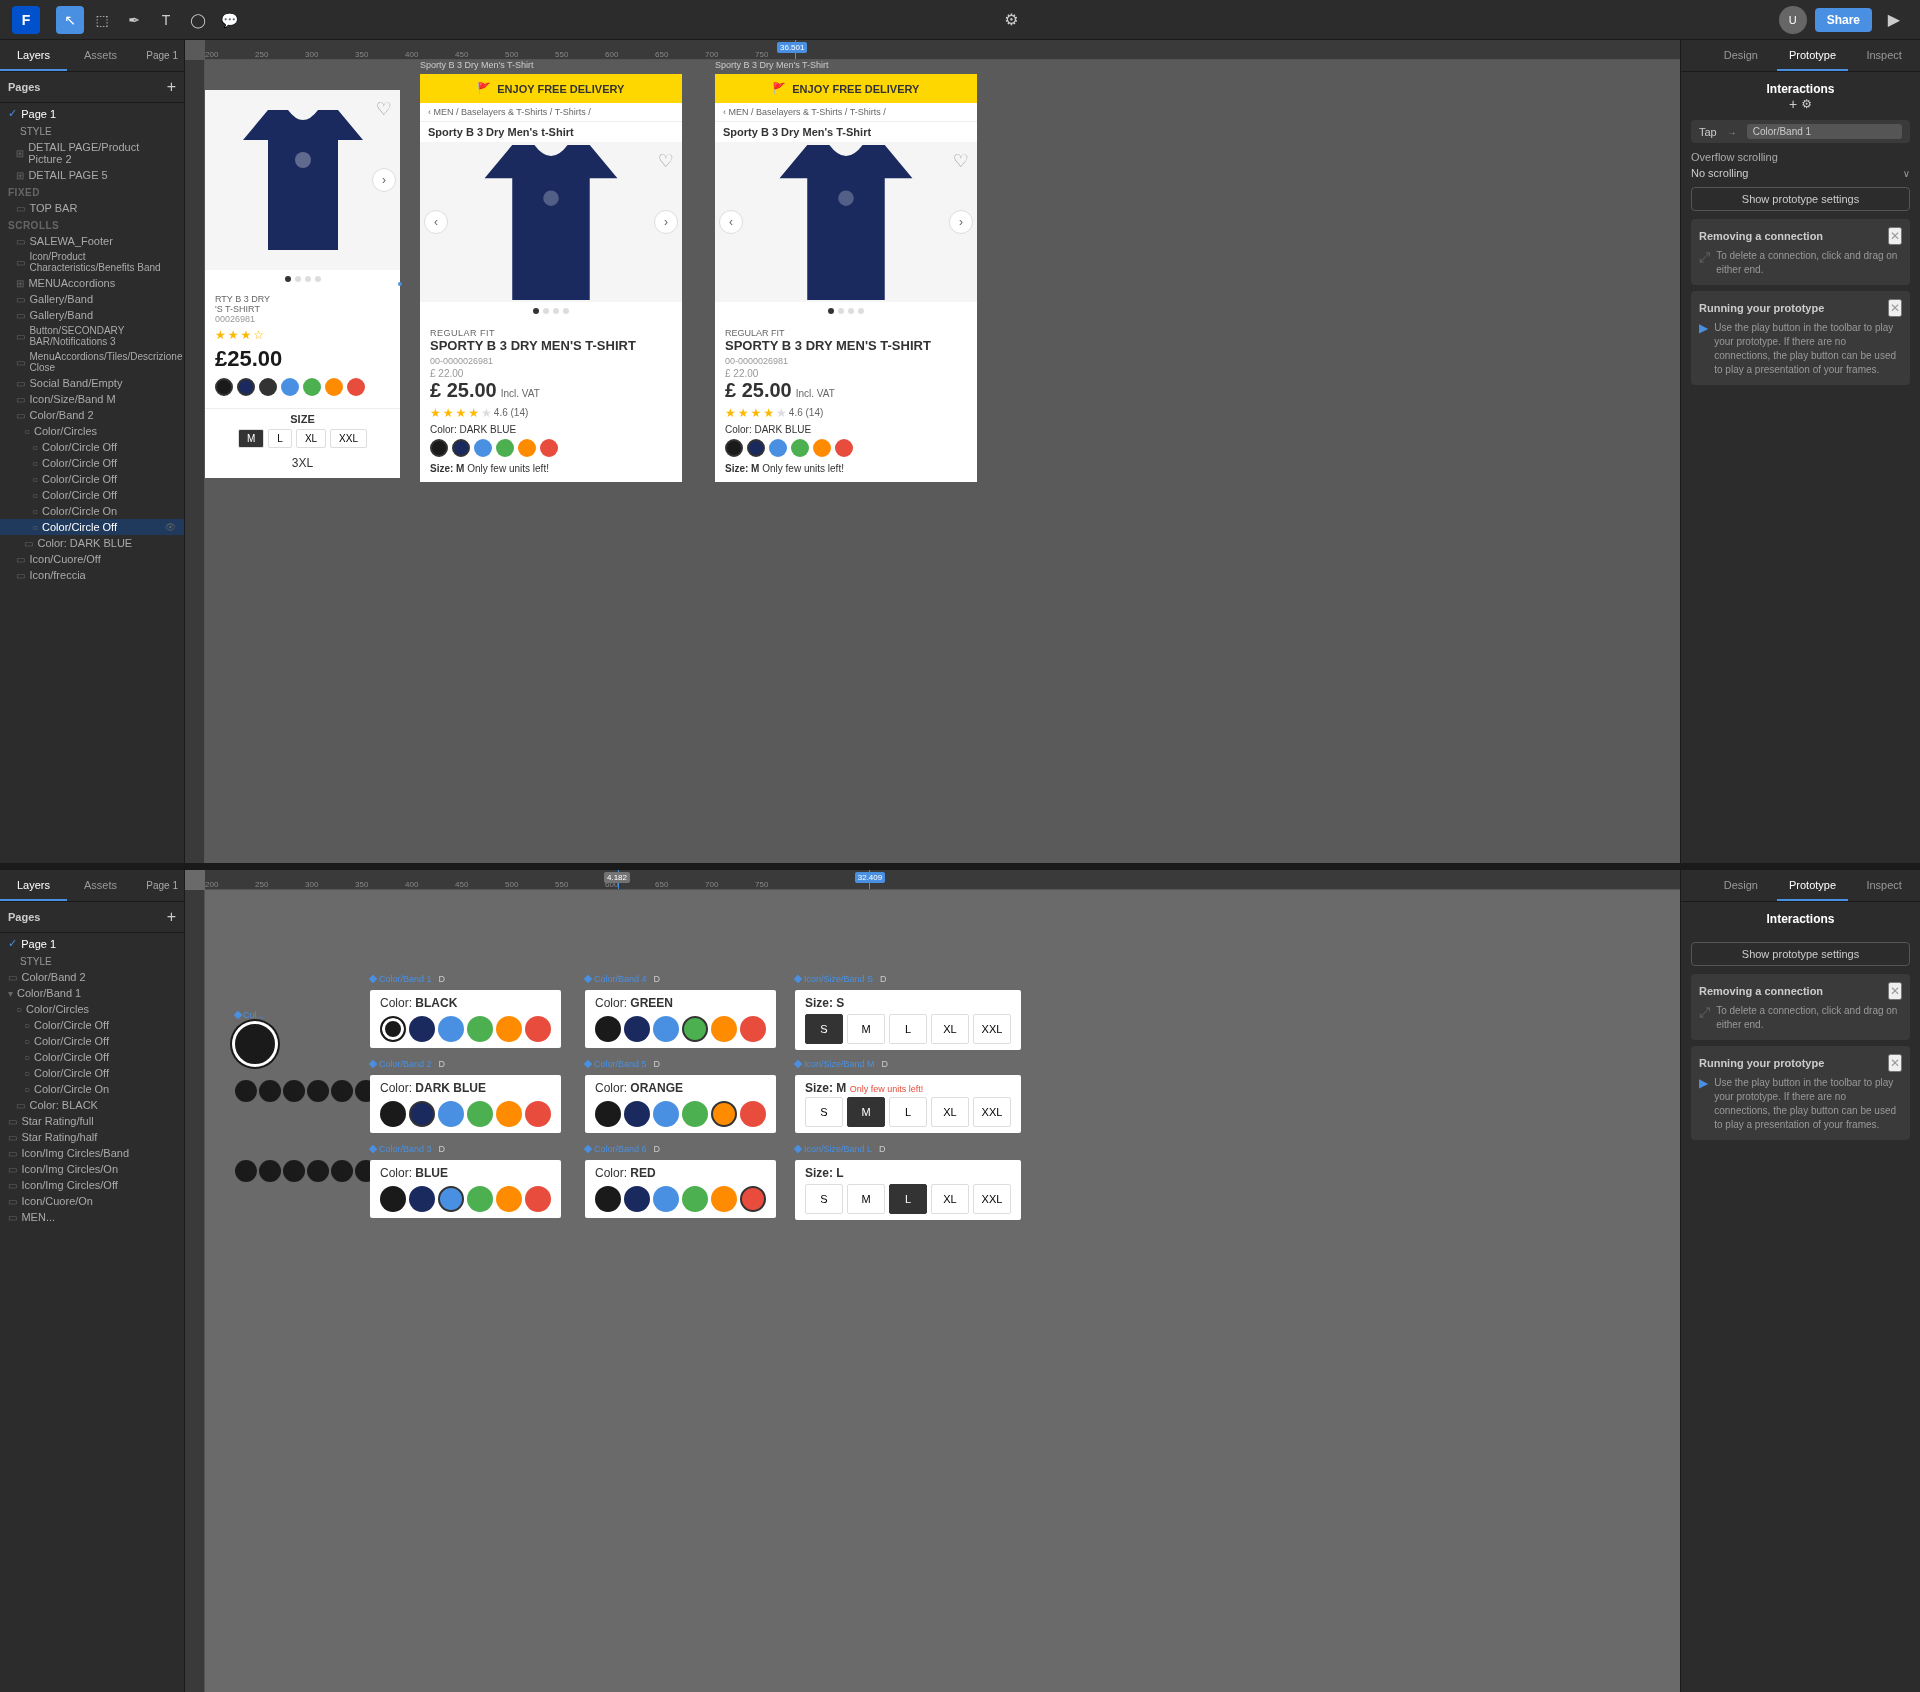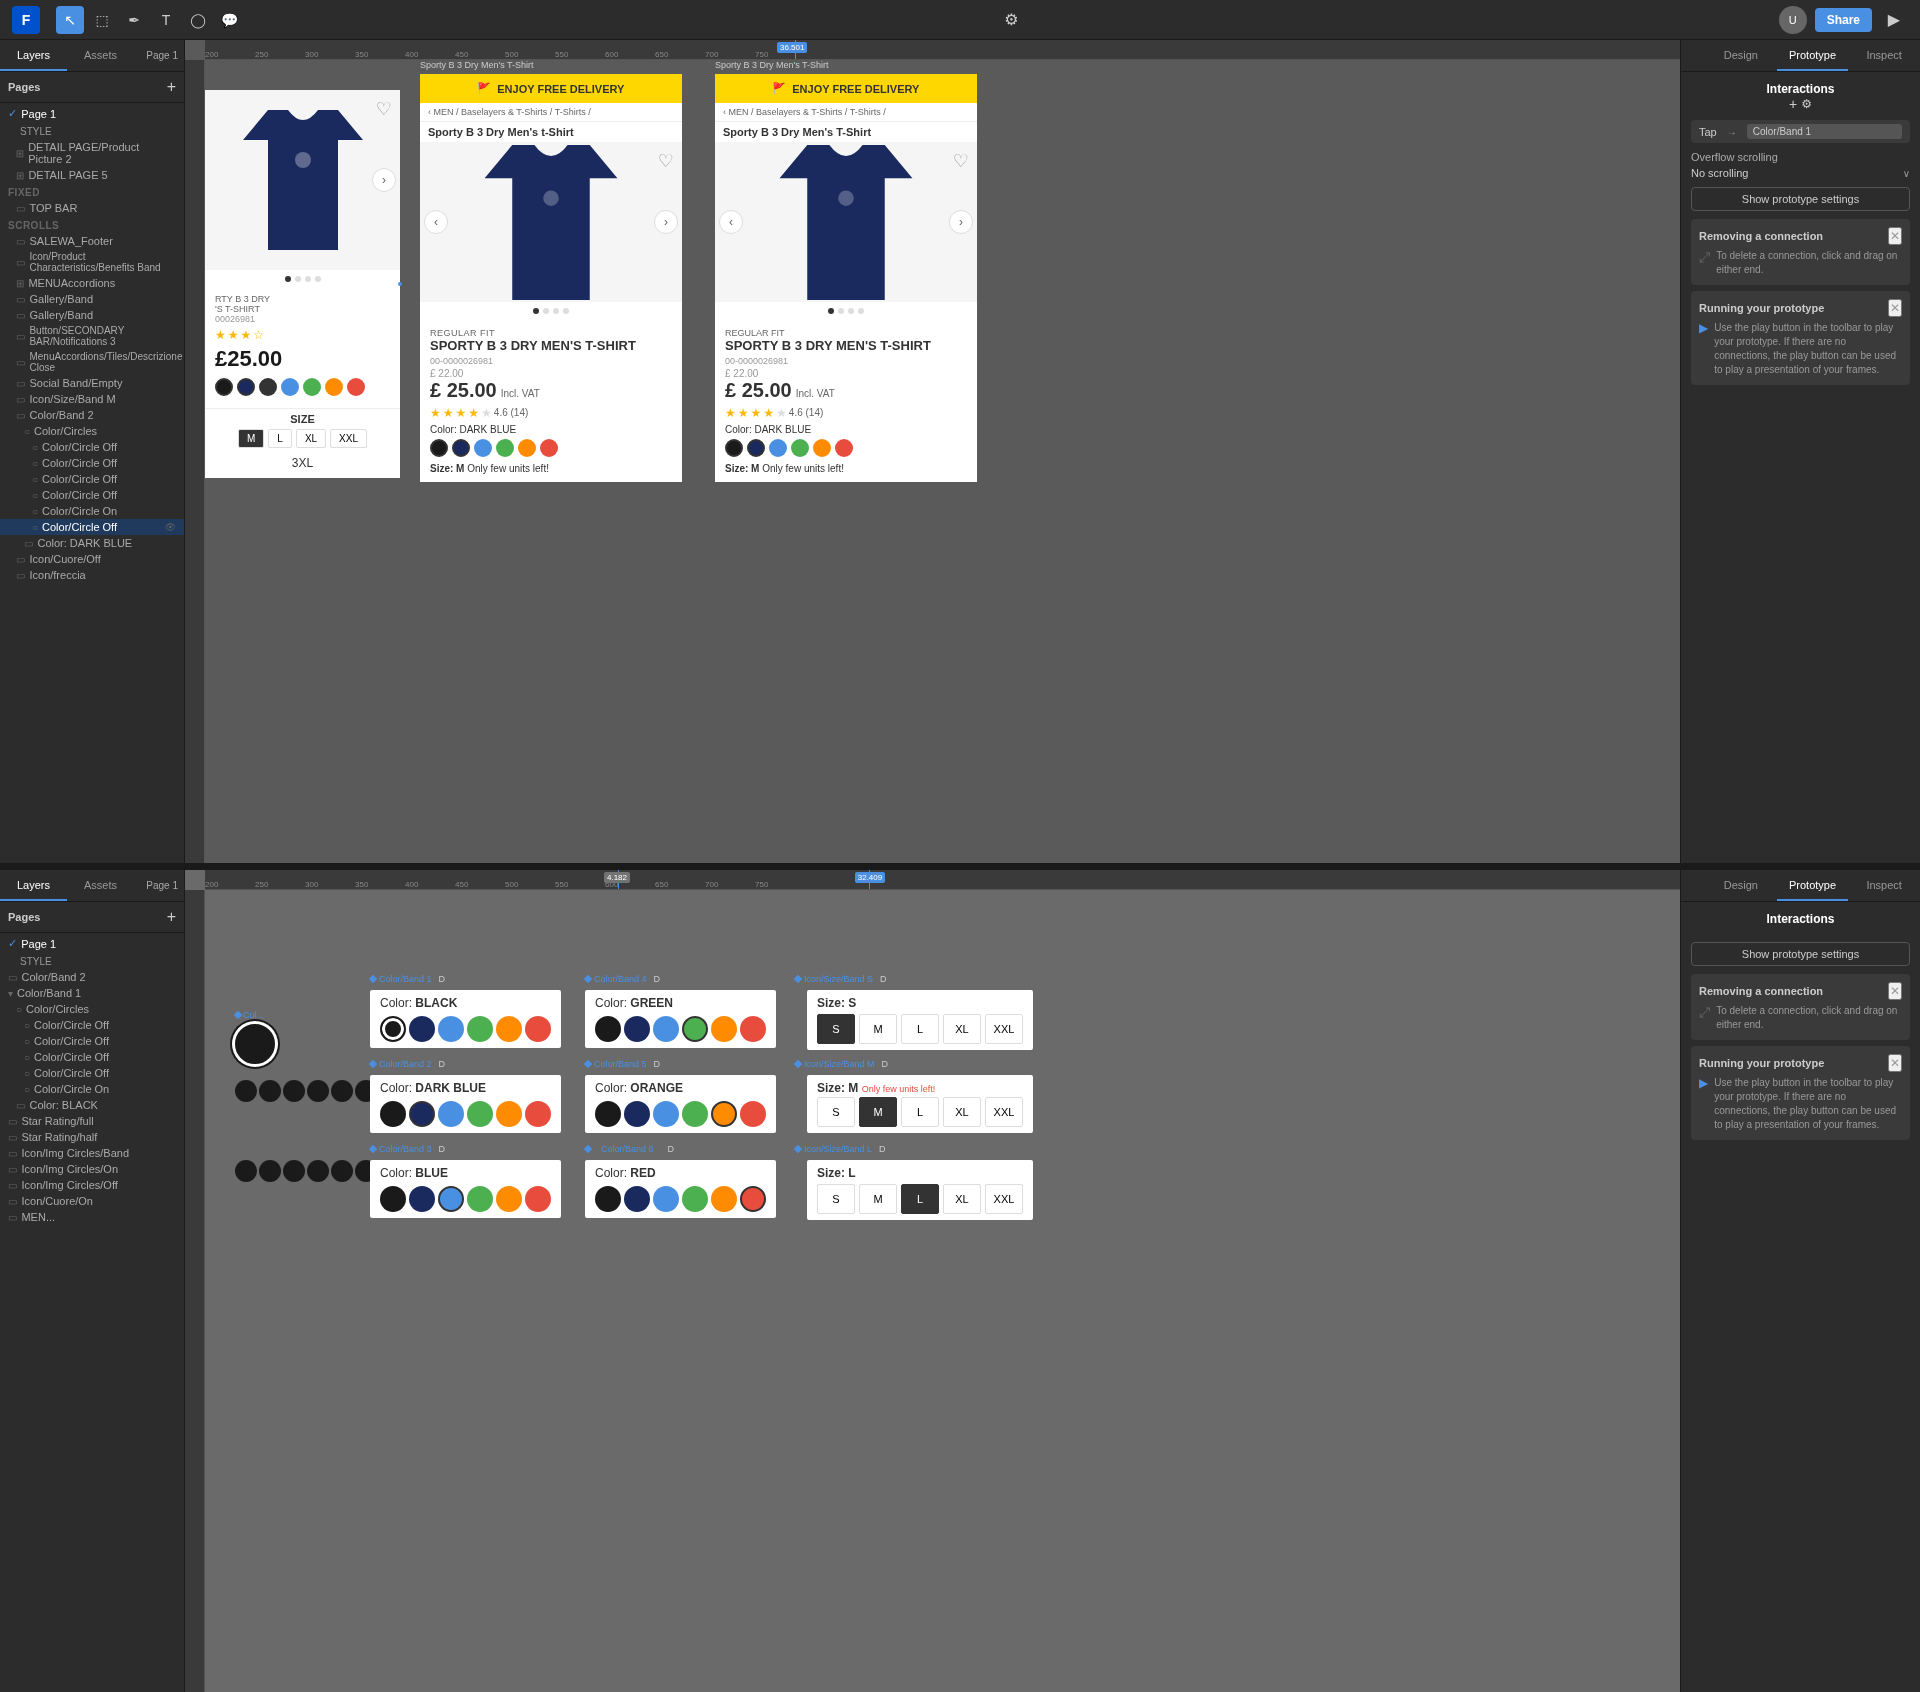--- a/index.html
+++ b/index.html
@@ -292,21 +292,20 @@
     }
     .band-swatch.selected { border-color: #1a1a1a; }
     .band-swatch.selected-inner { box-shadow: inset 0 0 0 3px white, inset 0 0 0 5px #1a1a1a; }
 
     
     .size-band-frame {
       background: white;
       padding: 6px 10px;
       border-radius: 2px;
       min-width: 220px;
-      margin-left: 12px;
     }
     .size-band-btns { display: flex; gap: 4px; }
     .size-band-btn {
       min-width: 38px; height: 30px;
       border: 1px solid #ddd;
       background: white;
       font-size: 11px;
       cursor: pointer;
       border-radius: 2px;
       display: flex; align-items: center; justify-content: center;
@@ -1016,21 +1015,21 @@
                 <div class="band-swatch" style="background:#1a2a5e;"></div>
                 <div class="band-swatch selected" style="background:#4a90e2;border-color:#333;"></div>
                 <div class="band-swatch" style="background:#4CAF50;"></div>
                 <div class="band-swatch" style="background:#FF8C00;"></div>
                 <div class="band-swatch" style="background:#e74c3c;"></div>
               </div>
             </div>
           </div>
 
           <div style="position:absolute;top:270px;left:380px;">
-            <div style="position:absolute;top:-16px;left:0;display:flex;align-items:center;gap:10px;">
+            <div style="position:absolute;top:-16px;left:0;display:flex;align-items:center;gap:3px;">
               <div style="width:6px;height:6px;background:#4a90e2;transform:rotate(45deg);"></div>
               <span style="color:#4a90e2;font-size:9px;">Color/Band 6</span>
               <span style="color:#ccc;font-size:9px;margin-left:4px;">D</span>
             </div>
             <div class="color-band-frame">
               <div class="color-band-title">Color: <span>RED</span></div>
               <div class="band-swatches">
                 <div class="band-swatch" style="background:#1a1a1a;"></div>
                 <div class="band-swatch" style="background:#1a2a5e;"></div>
                 <div class="band-swatch" style="background:#4a90e2;"></div>

